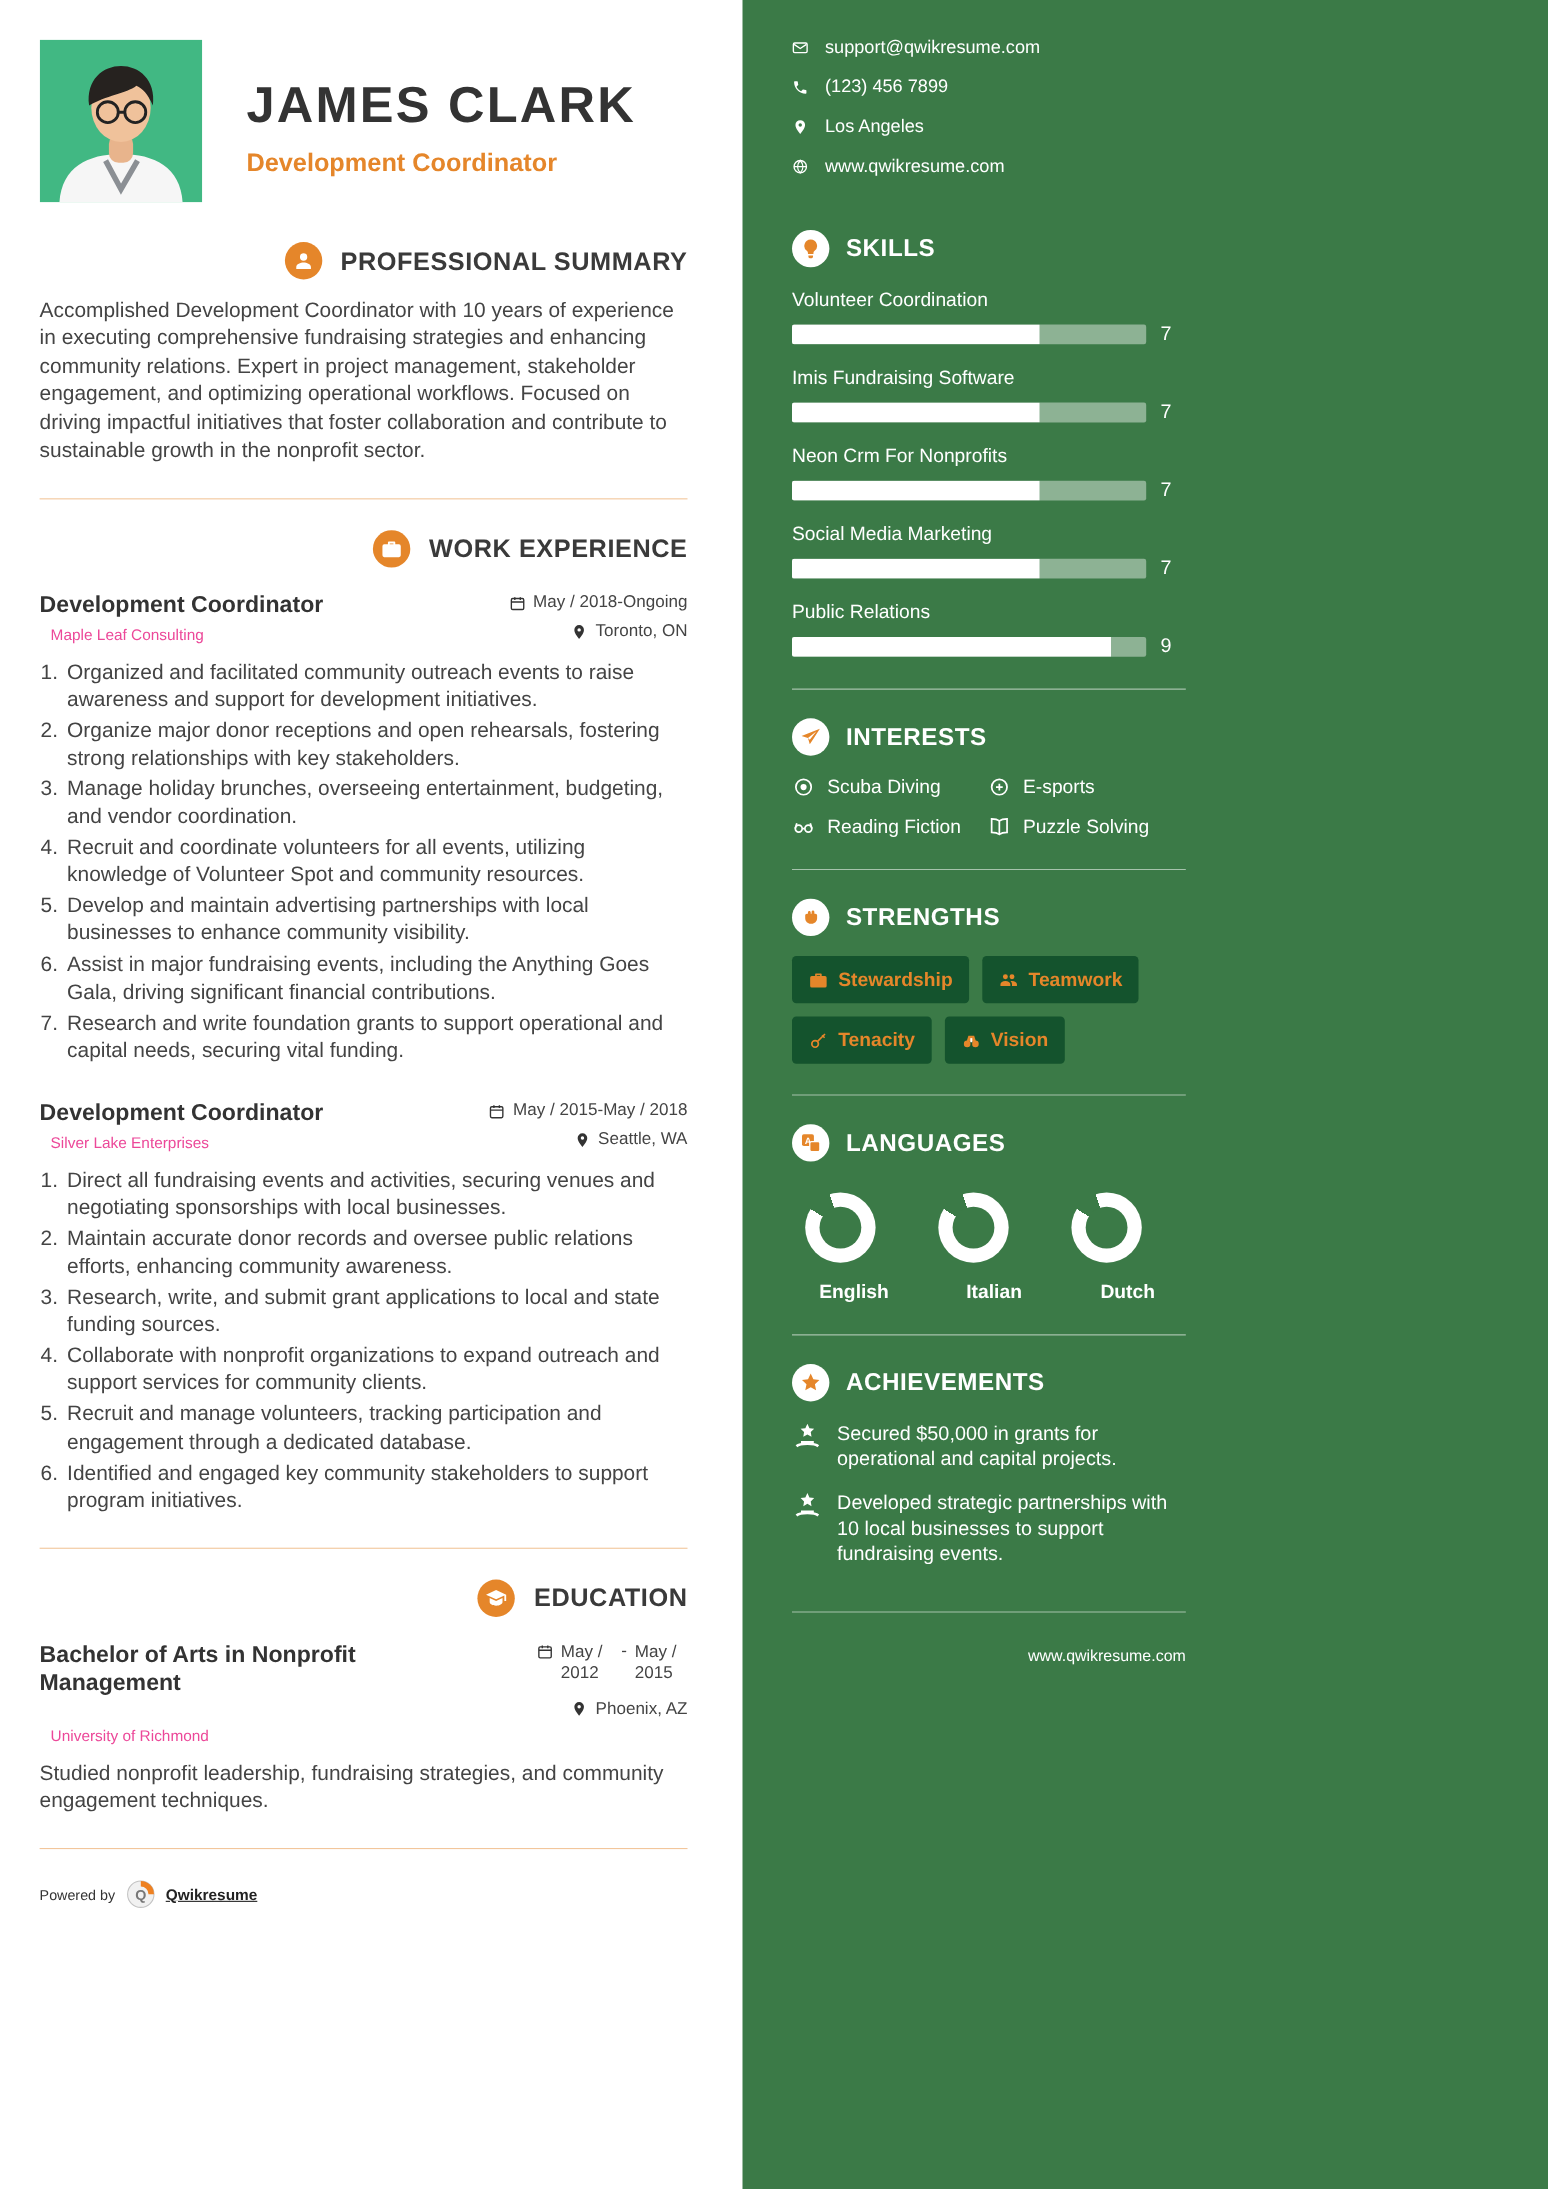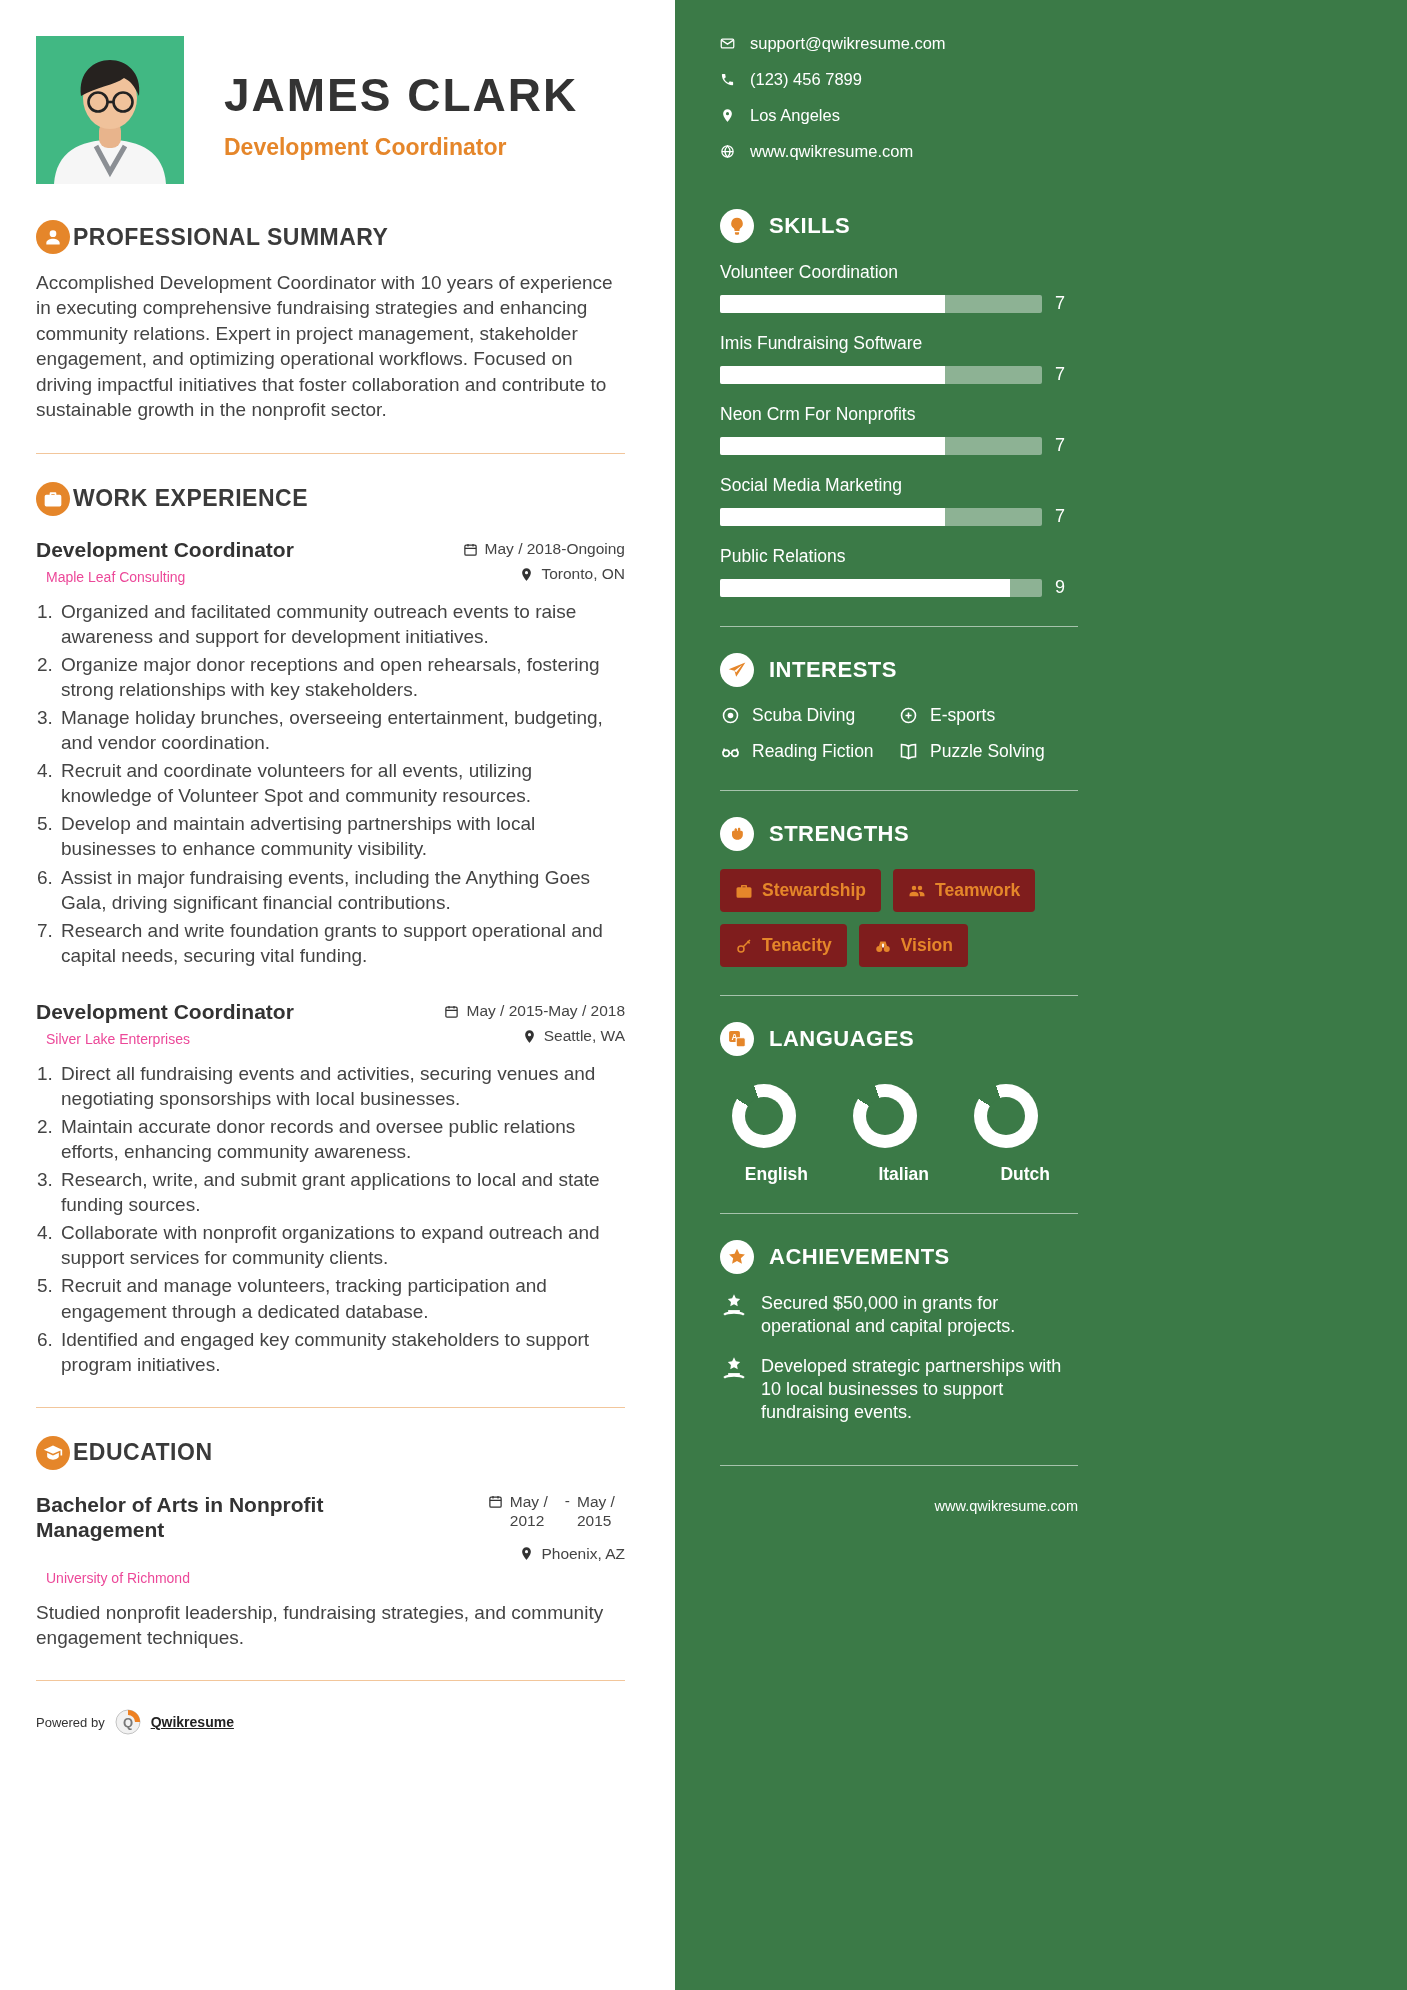--- a/index.html
+++ b/index.html
@@ -8,21 +8,21 @@
   .page { display:flex; width:1407px; height:1990px; overflow:hidden; }
 
   
   .left  { width:675px; background:#ffffff; padding:36px 50px 0 36px; color:#444; }
   .header-row { display:flex; align-items:flex-start; }
   .photo { width:148px; height:148px; flex:none; overflow:hidden; }
   .name-block { margin-left:40px; margin-top:32px; }
   .name { font-size:46px; font-weight:700; color:#333; letter-spacing:2px; }
   .job-title { font-size:23px; font-weight:600; color:#e5862a; margin-top:12px; }
 
-  .sec-head { display:flex; align-items:center; gap:3px; }
+  .sec-head { display:flex; align-items:center; gap:17px;justify-content:flex-end; }
   .badge { width:34px; height:34px; border-radius:50%; background:#e5862a; flex:none;
            display:flex; align-items:center; justify-content:center; }
   .badge svg { width:20px; height:20px; }
   .sec-title { font-size:23px; font-weight:700; color:#3a3a3a; letter-spacing:.5px; }
 
   .summary-sec { margin-top:36px; }
   .summary-text { margin-top:16px; font-size:19px; line-height:1.34; color:#444; }
 
   .sec-divider { border:none; border-top:1px solid #f2c69b; margin:30px 0 28px 0; }
 
@@ -71,21 +71,21 @@
   .bar-fill { height:100%; background:#ffffff; }
   .skill-val { font-size:18px; }
 
   .g-divider { border:none; border-top:1px solid rgba(255,255,255,.55); margin:28px 0 26px 0; width:358px; }
 
   .interest-grid { display:grid; grid-template-columns:178px 1fr; row-gap:15px; margin-top:18px; }
   .interest-item { display:flex; align-items:center; gap:11px; font-size:17.5px; }
   .interest-item svg { width:21px; height:21px; color:#fff; flex:none; }
 
   .chips { display:flex; flex-wrap:wrap; gap:12px; margin-top:18px; width:320px; }
-  .chip { background:#7f1d1d; color:#e5862a; border-radius:4px; padding:11px 15px;
+  .chip { background:#14532d; color:#e5862a; border-radius:4px; padding:11px 15px;
           display:flex; align-items:center; gap:9px; font-size:17.5px; font-weight:600; }
   .chip svg { width:18px; height:18px; flex:none; }
 
   .lang-row { display:flex; justify-content:space-between; width:330px; margin-top:28px; }
   .lang-block { text-align:right; width:88px;font-weight:bold; }
   .donut { width:64px; height:64px; border-radius:50%; margin:0 auto;
            background:conic-gradient(from -58deg, rgba(255,255,255,0) 0 40deg, #ffffff 40deg 360deg);
            position:relative; }
   .donut::after { content:""; position:absolute; inset:13px; border-radius:50%; background:#3b7a47; }
   .lang-name { font-size:17.5px; margin-top:16px; }

